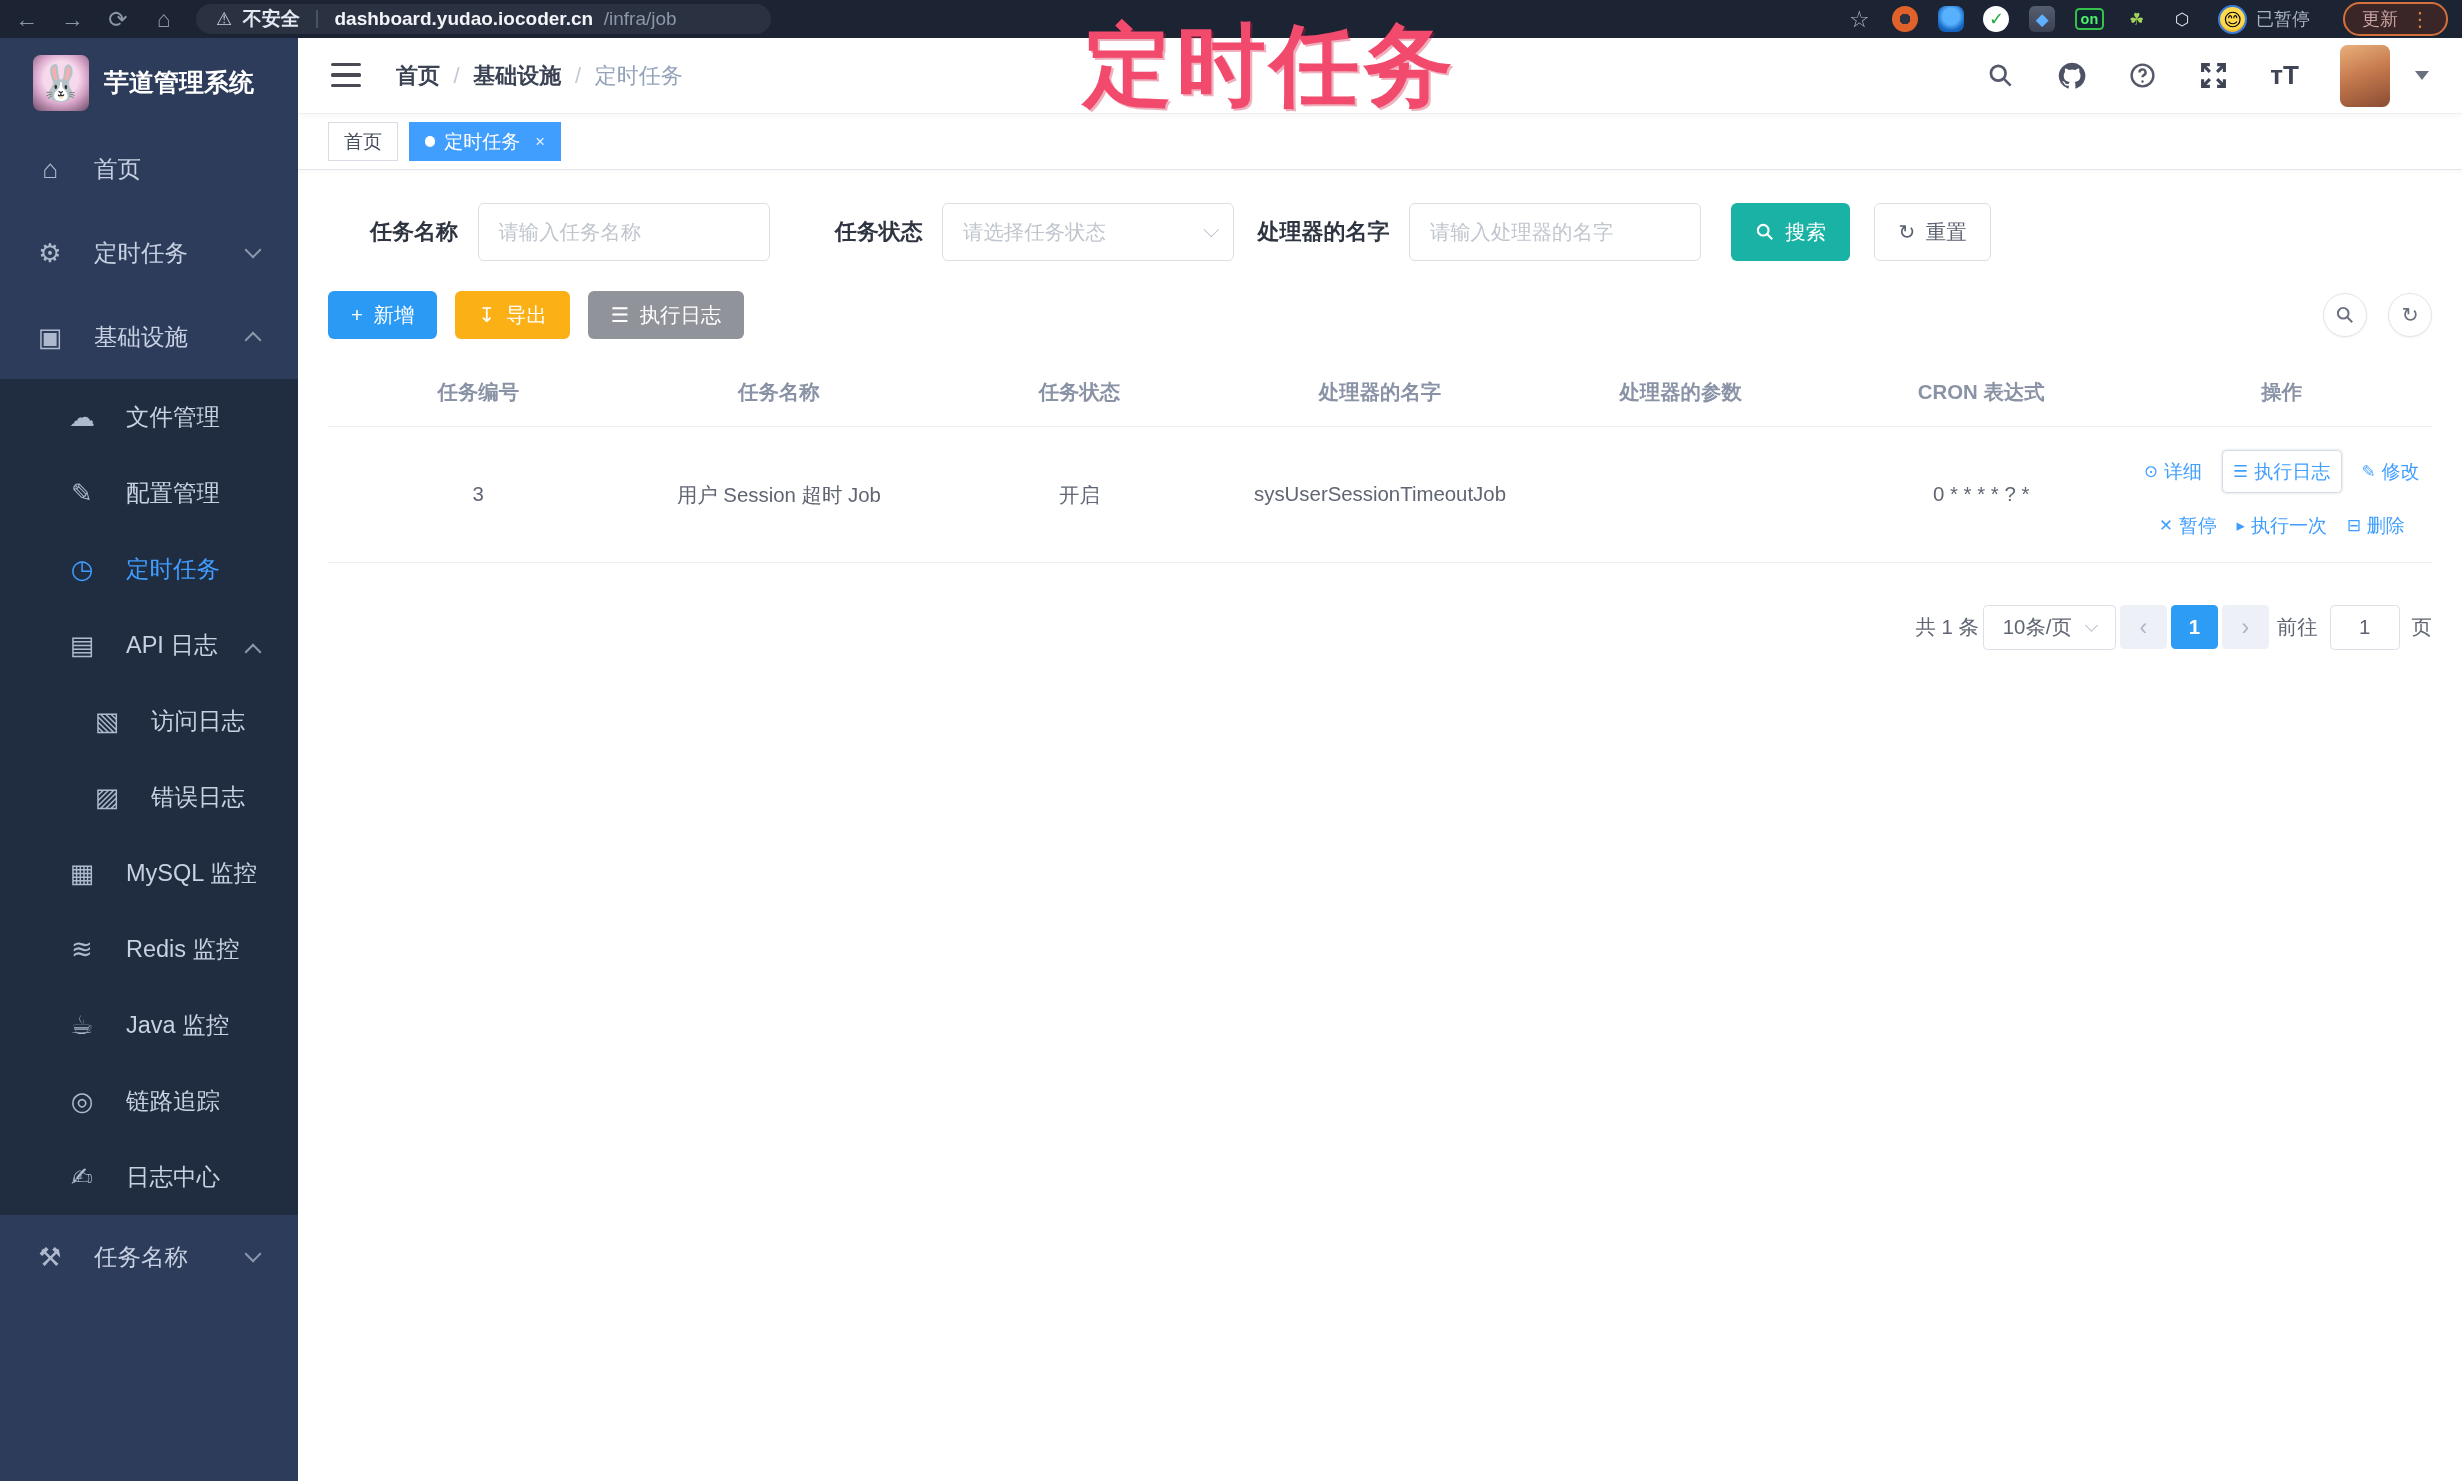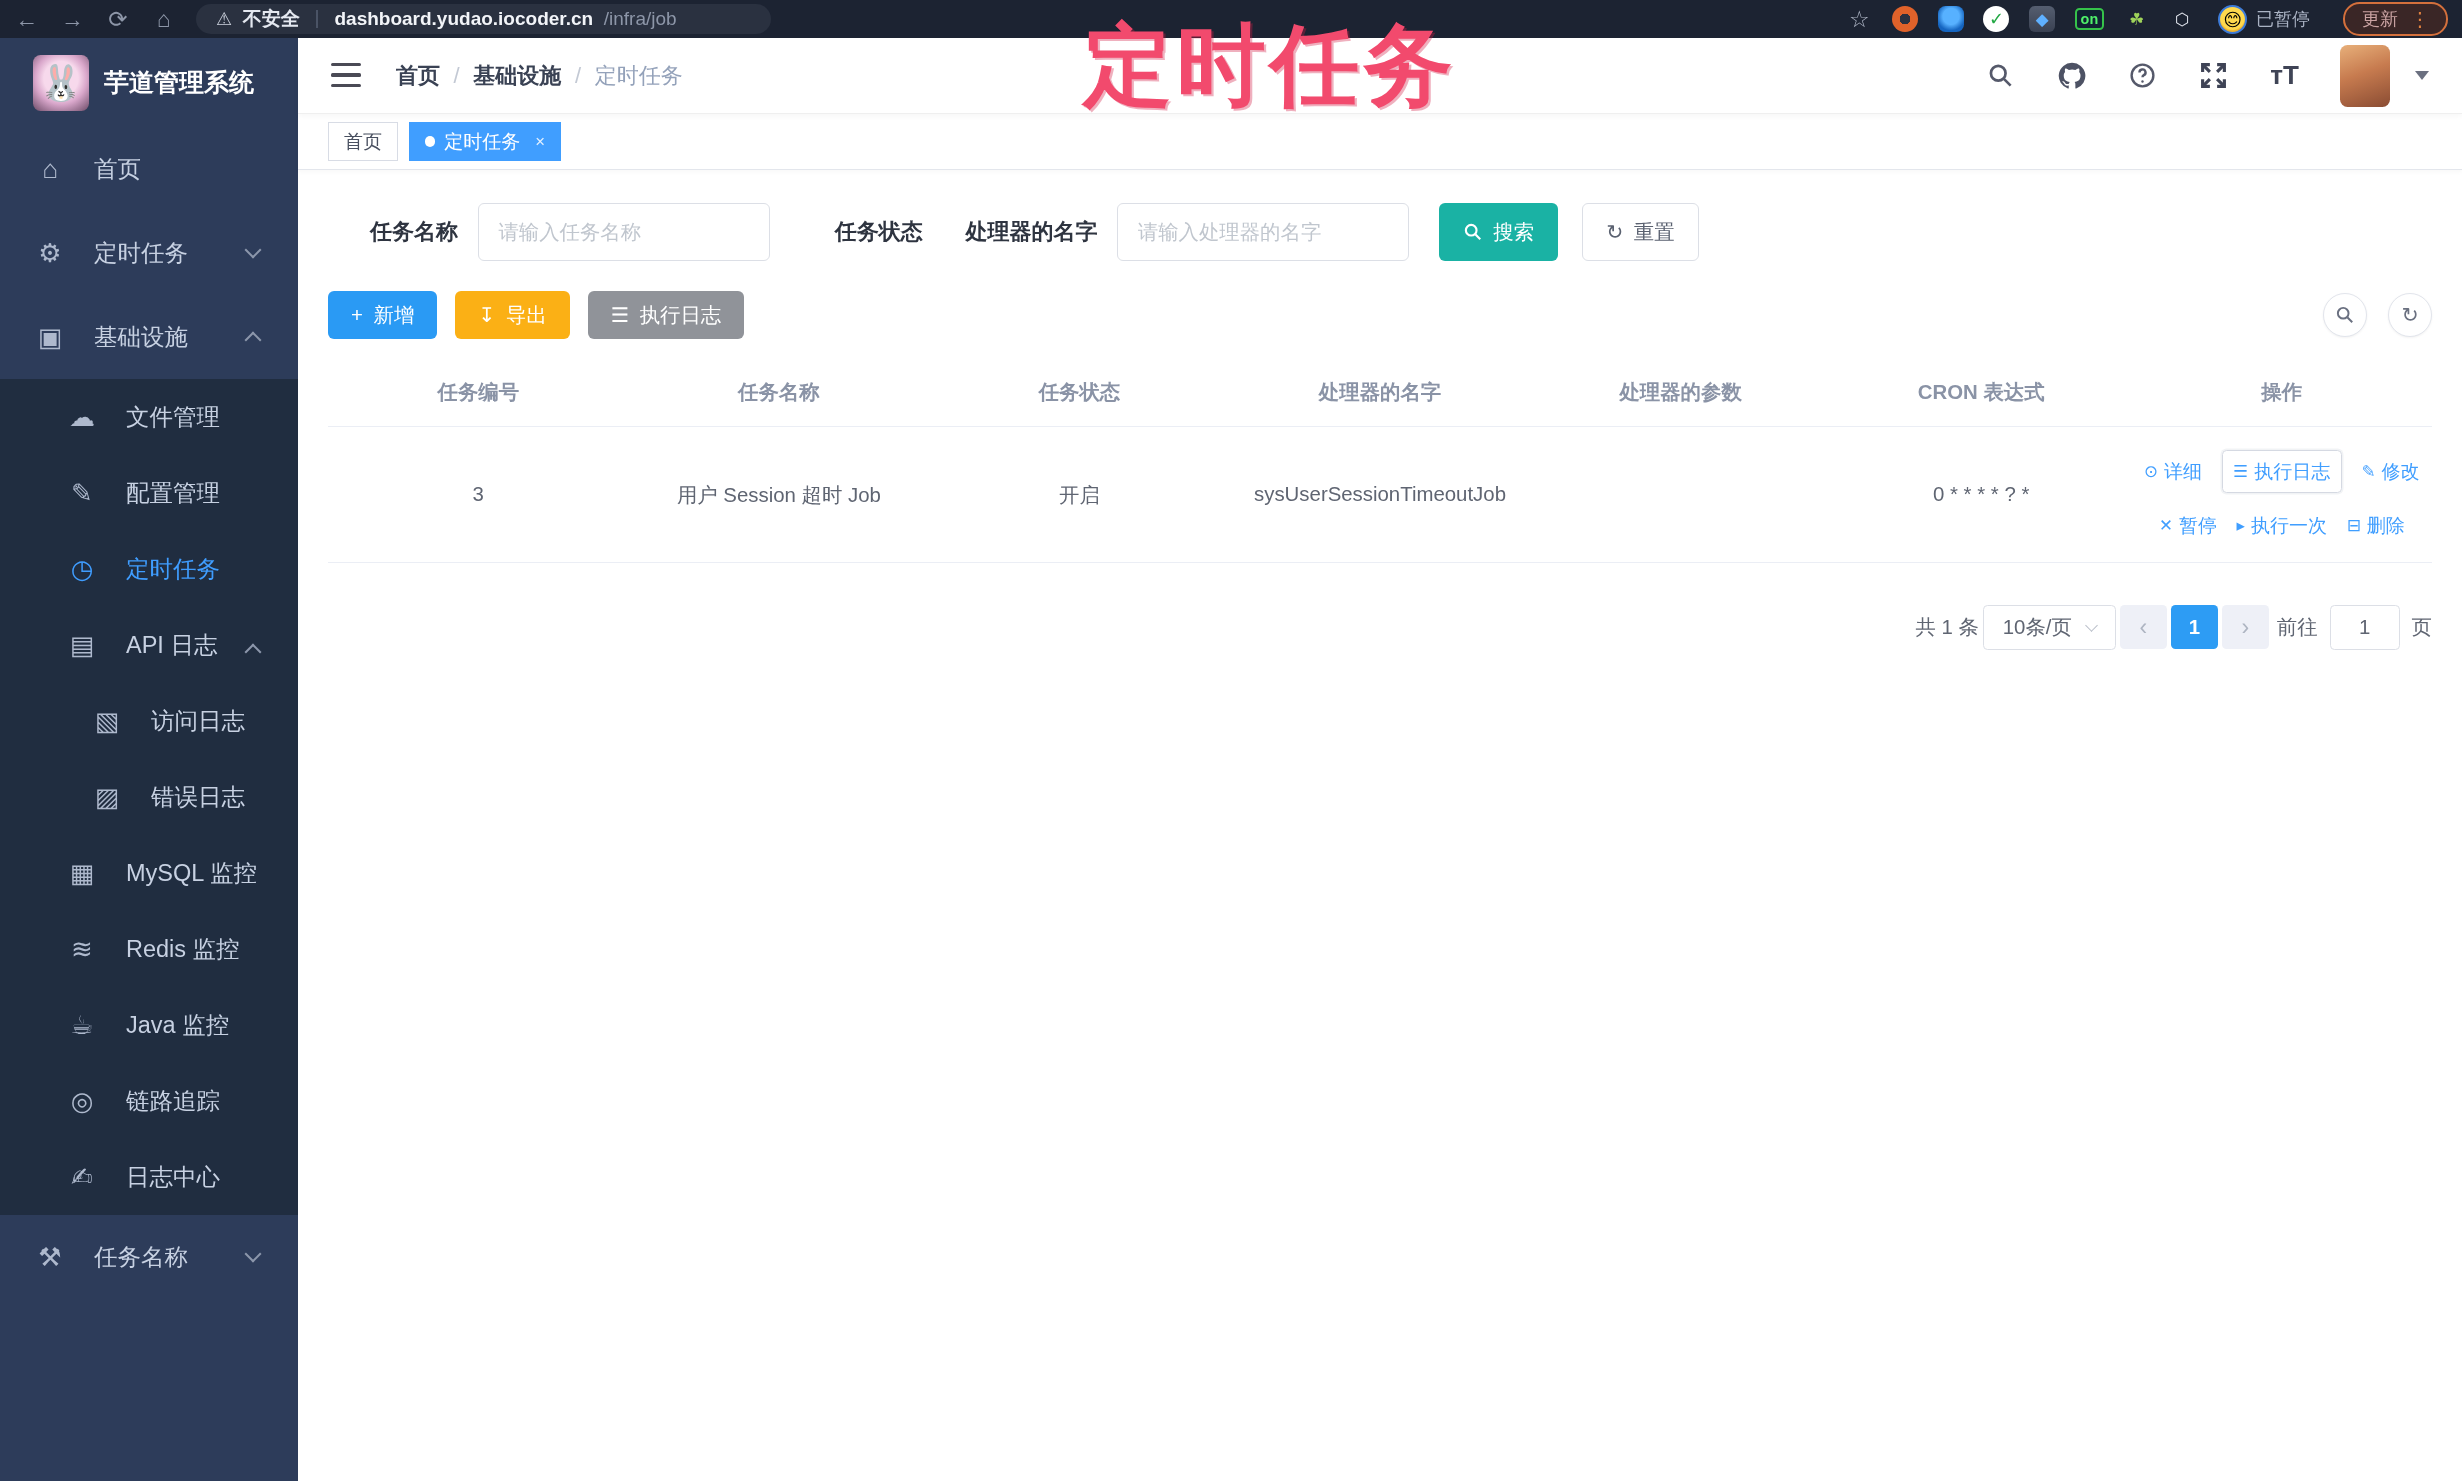--- a/index.html
+++ b/index.html
@@ -297,20 +297,24 @@
         </div>
       </div>
 
       <div class="content">
 
         <div class="filters">
           <span class="f-label">任务名称</span>
           <input class="f-input" placeholder="请输入任务名称" style="">
           <span class="gap1"></span>
           <span class="f-label">任务状态</span>
+          <div class="f-sel">
+            <span>请选择任务状态</span>
+            <i class="sc"></i>
+          </div>
           <span class="gap2"></span>
           <span class="f-label">处理器的名字</span>
           <input class="f-input" placeholder="请输入处理器的名字" style="">
           <button class="btn btn-search">
             <svg width="19.7" height="19.7" viewBox="0 0 24 24" fill="none" stroke="#ffffff" stroke-width="2.6">
                 <circle cx="10" cy="10" r="6.5"></circle>
                 <line x1="15" y1="15" x2="21" y2="21"></line>
               </svg>
             <span>搜索</span>
           </button>

